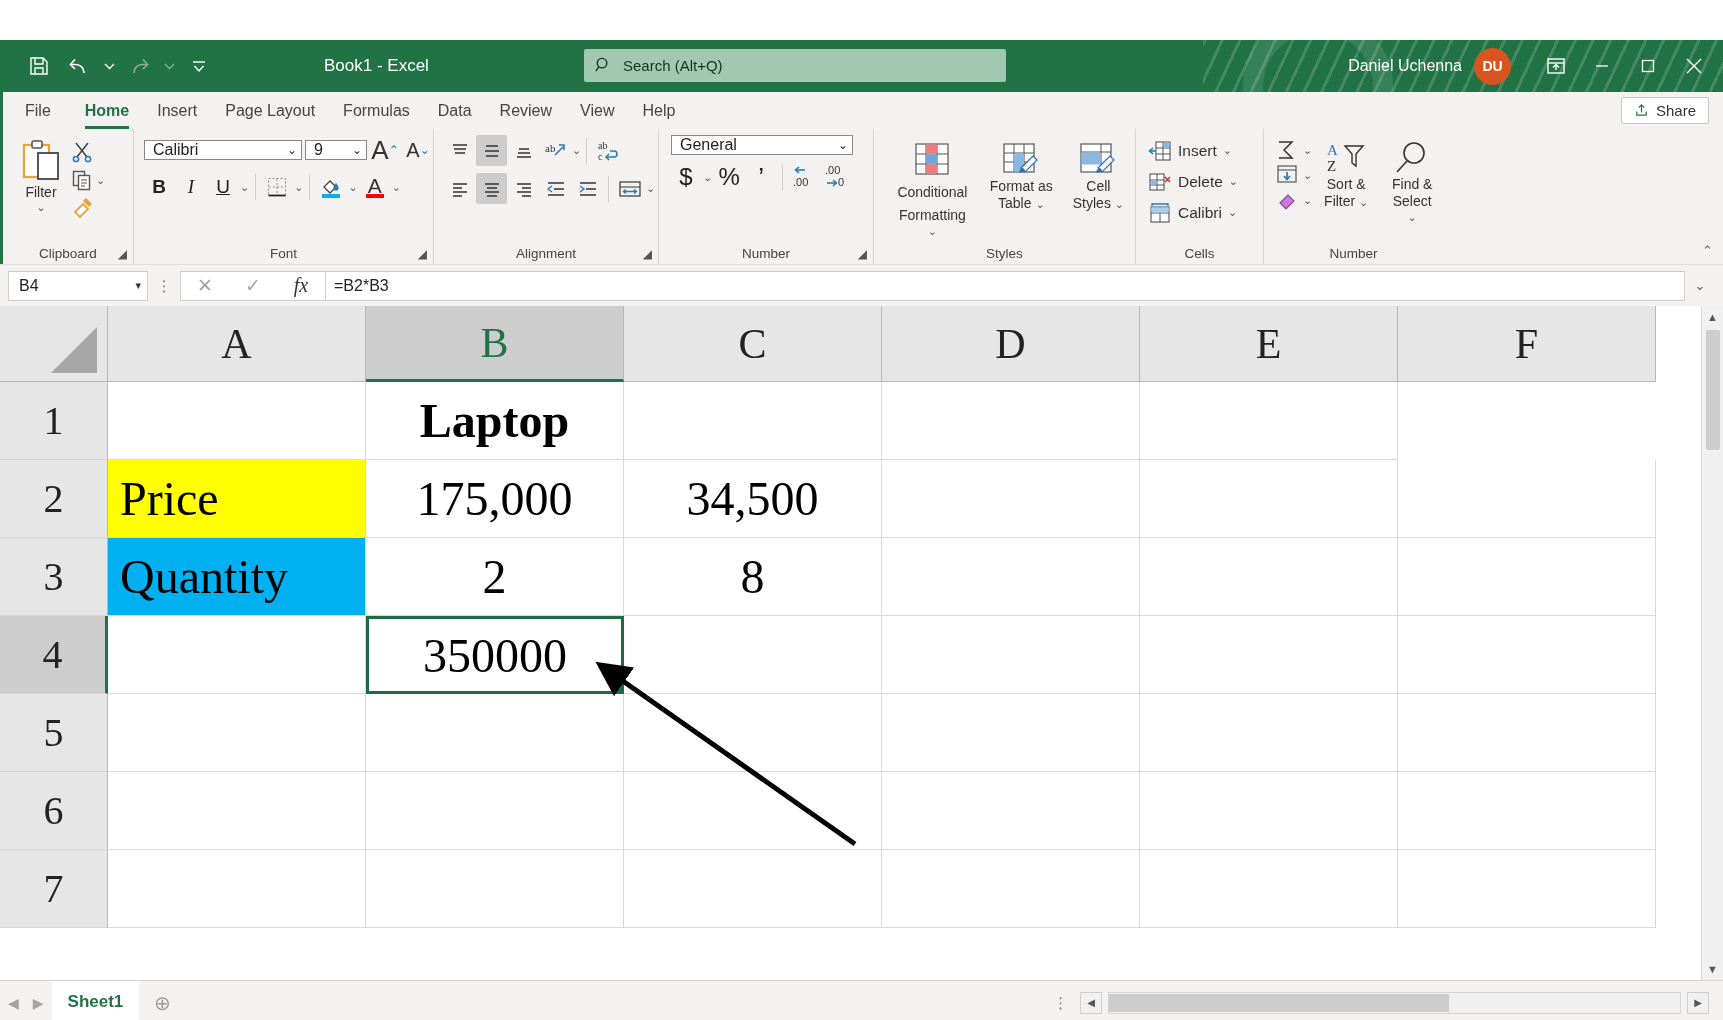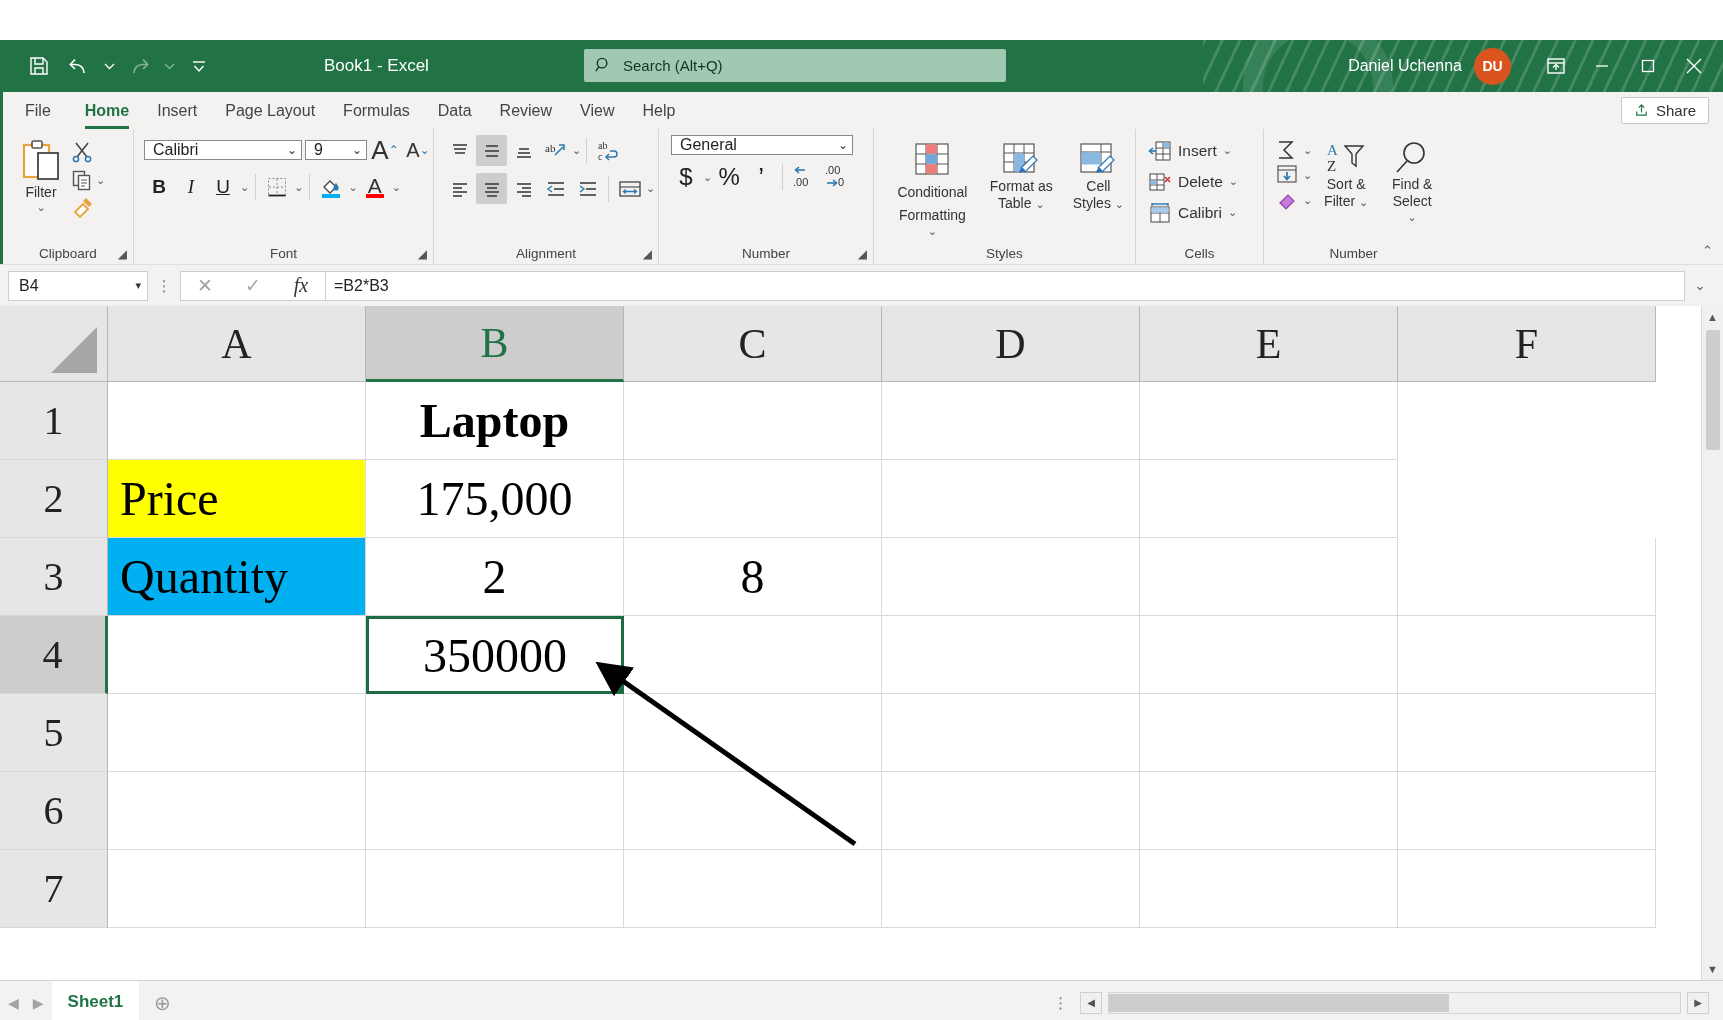--- a/index.html
+++ b/index.html
@@ -755,20 +755,21 @@
           <div class="cell ctr bold">Laptop</div>
           <div class="cell ctr"></div>
           <div class="cell ctr"></div>
           <div class="cell ctr"></div>
         </div>
 
         <div class="row">
           <div class="rowh">2</div>
           <div class="cell lft" style="background:#FFFF00">Price</div>
           <div class="cell ctr">175,000</div>
+          <div class="cell ctr">34,500</div>
           <div class="cell ctr"></div>
           <div class="cell ctr"></div>
           <div class="cell ctr"></div>
         </div>
 
         <div class="row">
           <div class="rowh">3</div>
           <div class="cell lft" style="background:#00B0F0">Quantity</div>
           <div class="cell ctr">2</div>
           <div class="cell ctr">8</div>

